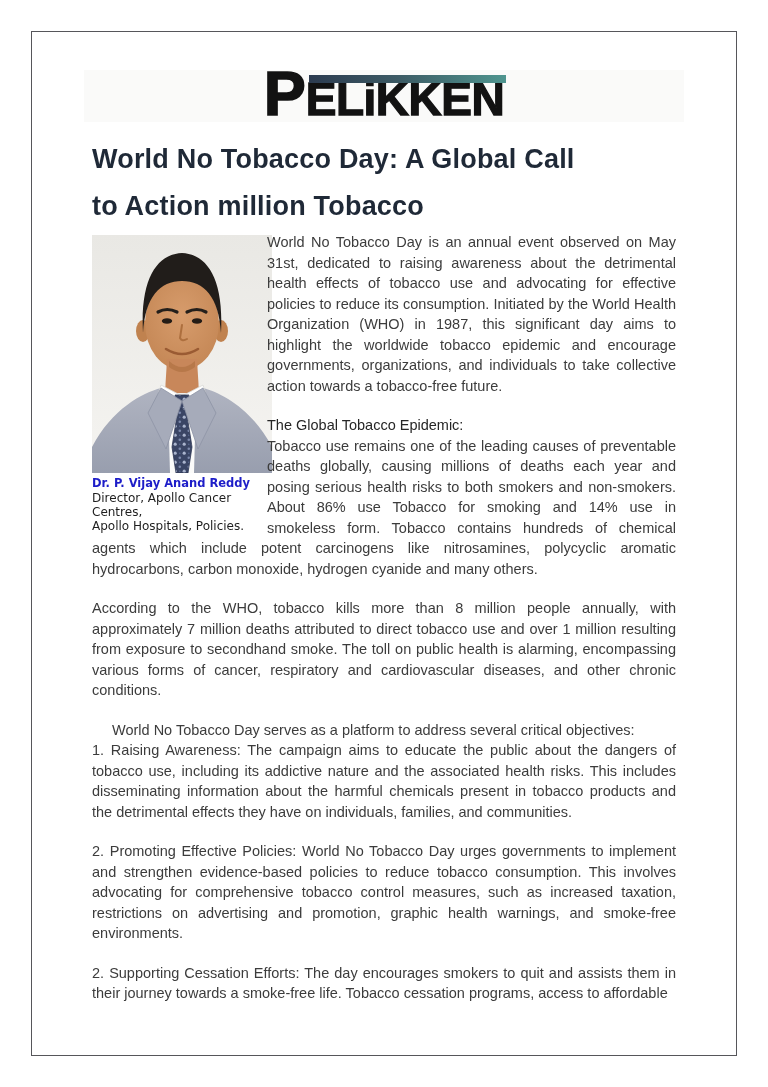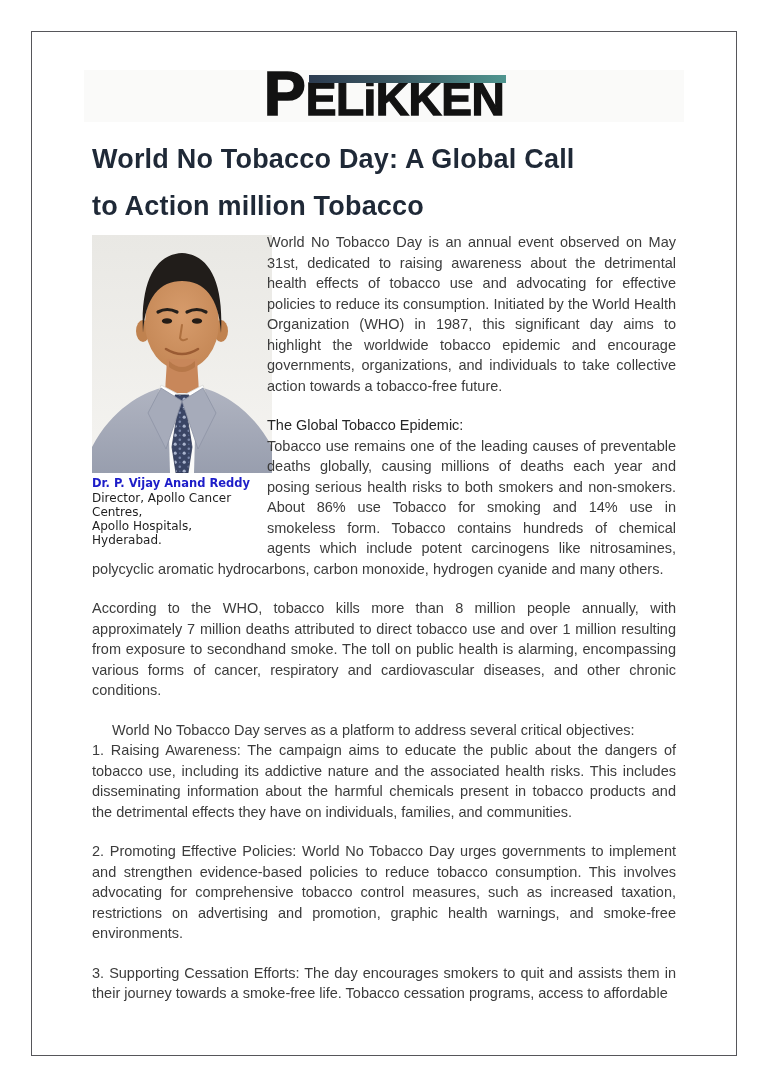--- a/index.html
+++ b/index.html
@@ -130,35 +130,35 @@
 
           <path d="M83,160 L97,160 L94,174 L86,174 Z" fill="url(#tiePat)" stroke="#2e3754" stroke-width="0.8"></path>
           <path d="M86,174 L94,174 L100,212 L96,238 L84,238 L80,212 Z" fill="url(#tiePat)" stroke="#2e3754" stroke-width="0.8"></path>
 
           <path d="M69,153 L90,166 L74,214 L56,178 Z" fill="#a6abba" stroke="#8d93a4" stroke-width="0.8"></path>
           <path d="M111,153 L90,166 L106,214 L124,178 Z" fill="#a6abba" stroke="#8d93a4" stroke-width="0.8"></path>
         </svg>
         <figcaption>
           <div class="cap-name">Dr. P. Vijay Anand Reddy</div>
           <div class="cap-role">Director, Apollo Cancer Centres,</div>
-          <div class="cap-role">Apollo Hospitals, Hyderabad.</div>
+          <div class="cap-role">Apollo Hospitals, Policies.</div>
         </figcaption>
       </figure>
 
       <p>World No Tobacco Day is an annual event observed on May 31st, dedicated to raising awareness about the detrimental health effects of tobacco use and advocating for effective policies to reduce its consumption. Initiated by the World Health Organization (WHO) in 1987, this significant day aims to highlight the worldwide tobacco epidemic and encourage governments, organizations, and individuals to take collective action towards a tobacco-free future.</p>
 
       <p class="sec-heading">The Global Tobacco Epidemic:</p>
 
       <p>Tobacco use remains one of the leading causes of preventable deaths globally, causing millions of deaths each year and posing serious health risks to both smokers and non-smokers. About 86% use Tobacco for smoking and 14% use in smokeless form. Tobacco contains hundreds of chemical agents which include potent carcinogens like nitrosamines, polycyclic aromatic hydrocarbons, carbon monoxide, hydrogen cyanide and many others.</p>
 
       <p>According to the WHO, tobacco kills more than 8 million people annually, with approximately 7 million deaths attributed to direct tobacco use and over 1 million resulting from exposure to secondhand smoke. The toll on public health is alarming, encompassing various forms of cancer, respiratory and cardiovascular diseases, and other chronic conditions.</p>
 
       <p class="tight">World No Tobacco Day serves as a platform to address several critical objectives:</p>
 
       <p>1. Raising Awareness: The campaign aims to educate the public about the dangers of tobacco use, including its addictive nature and the associated health risks. This includes disseminating information about the harmful chemicals present in tobacco products and the detrimental effects they have on individuals, families, and communities.</p>
 
       <p>2. Promoting Effective Policies: World No Tobacco Day urges governments to implement and strengthen evidence-based policies to reduce tobacco consumption. This involves advocating for comprehensive tobacco control measures, such as increased taxation, restrictions on advertising and promotion, graphic health warnings, and smoke-free environments.</p>
 
-      <p class="last">3. Supporting Cessation Efforts: The day encourages smokers to quit and assists them in their journey towards a smoke-free life. Tobacco cessation programs, access to affordable</p>
+      <p class="last">2. Supporting Cessation Efforts: The day encourages smokers to quit and assists them in their journey towards a smoke-free life. Tobacco cessation programs, access to affordable</p>
 
     </div>
   </div>
 </div>
 
 </body></html>

